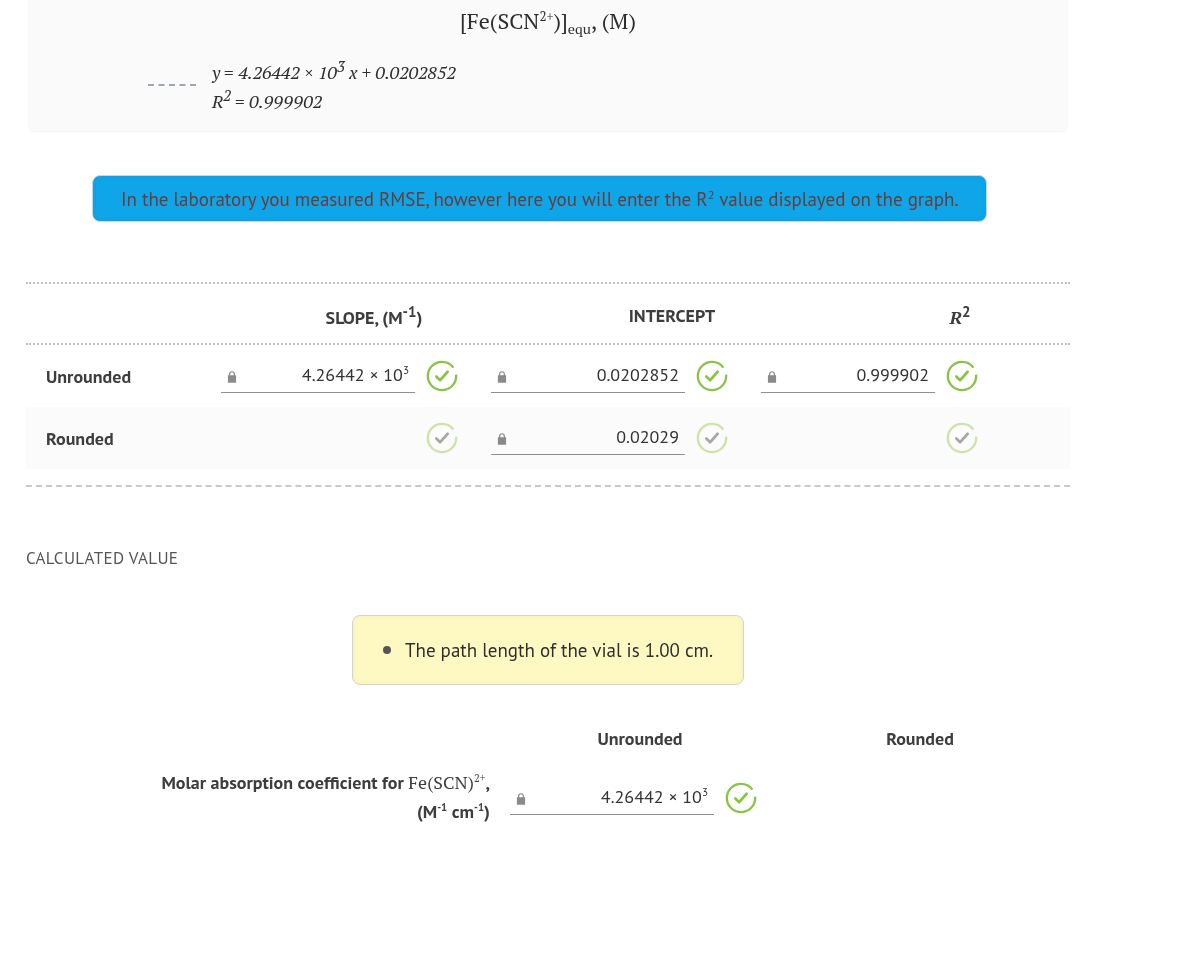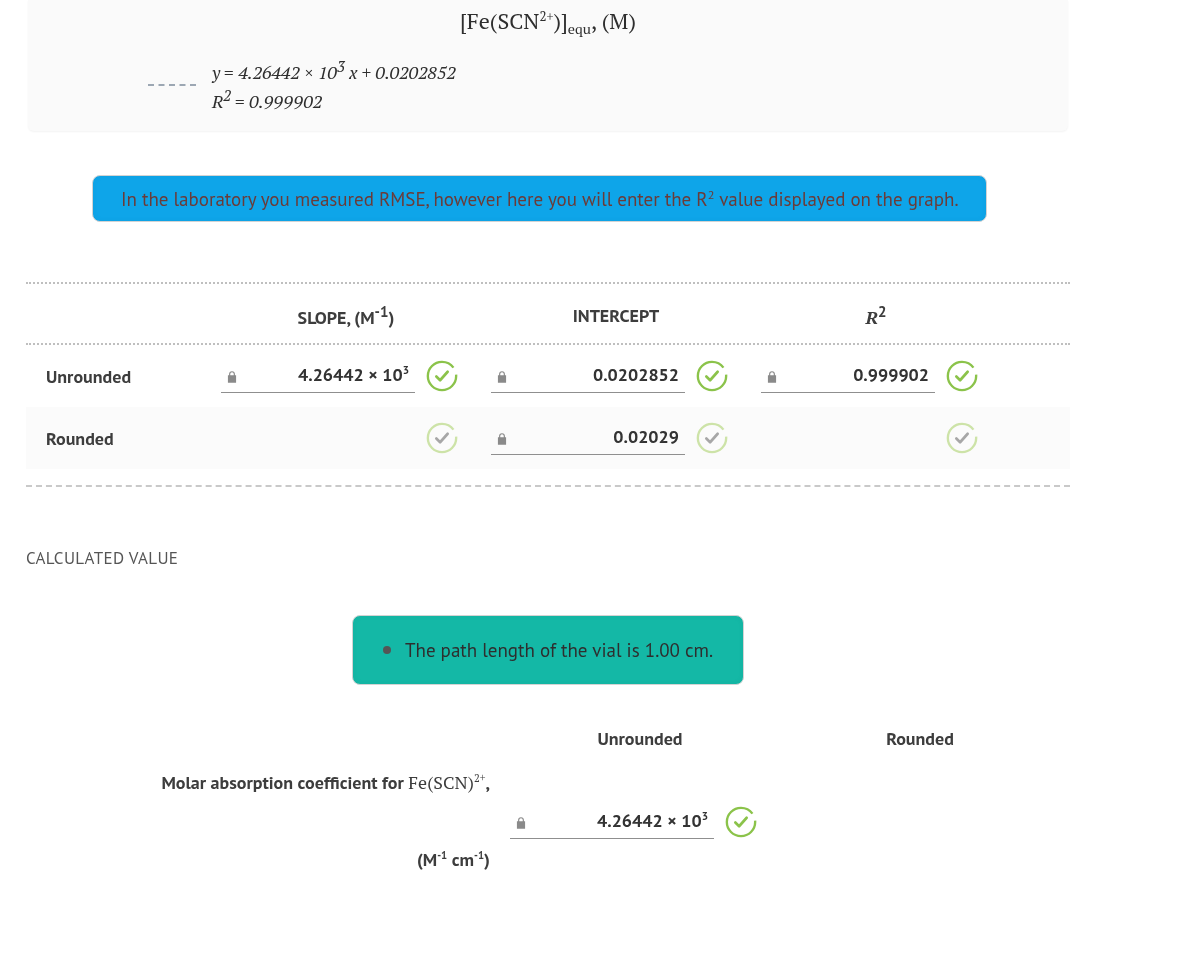--- a/index.html
+++ b/index.html
@@ -70,41 +70,41 @@
     border-top:2px dotted var(--dotline);
   }
   .thead{
     display:grid;
     grid-template-columns: 185px 270px 270px 250px;
     align-items:center;
     text-align:center;
     font-weight:700;
     padding:18px 0 14px 0;
     border-bottom:2px dotted var(--dotline);
+    gap:28px;
   }
   .thead div:first-child{visibility:hidden;}
   .trow{
     display:grid;
     grid-template-columns: 185px 270px 270px 250px;
     align-items:center;
     padding:14px 0;
   }
   .trow.highlight{background:rgba(0,0,0,.015);}
   .rowlabel{font-weight:700;padding-left:20px;}
   .cell{
     display:flex;align-items:center;justify-content:flex-end;
     gap:10px;padding:0 22px 0 10px;
   }
   .value-wrap{
     flex:1;
     display:flex;align-items:center;
     border-bottom:1px solid #8f8f8f;
     padding:4px 6px 6px 4px;
     gap:26px;
-    font-weight:bold;
   }
   .lock{width:14px;height:17px;flex:0 0 auto;}
   .val{flex:1;text-align:right;color:#333;font-size:18px;}
   .val sup{font-size:.62em;}
   .checkcircle{
     width:34px;height:34px;flex:0 0 auto;
     display:flex;align-items:center;justify-content:center;
   }
   .checkcircle svg{width:34px;height:34px;}
   .hr-dash{
@@ -119,21 +119,21 @@
     letter-spacing:.02em;
     font-size:17px;
   }
   .note2{
     margin:46px auto 0 auto;
     width:fit-content;
     display:flex;align-items:center;gap:14px;
     padding:22px 30px;
     border:1px solid #d3d3d3;
     border-radius:8px;
-    background:#14b8a6;
+    background:#fef9c3;
     box-shadow:inset 0 0 6px rgba(0,0,0,.04);
     color:#2e2e2e;
     font-size:19px;
   }
   .bullet{width:8px;height:8px;border-radius:50%;background:#555;}
 
   .calc-table{
     margin:42px 60px 0 60px;
   }
   .calc-head{
@@ -151,21 +151,21 @@
   }
   .calc-rowlabel{
     font-weight:700;text-align:right;line-height:1.6;
     padding-right:10px;
   }
   .calc-rowlabel .formula{
     font-family:"PT Serif","Times New Roman",serif;
     font-weight:400;
   }
   .calc-rowlabel sup{font-size:.6em;}
-  .calc-rowlabel .unit{display:block;margin-top:48px;}
+  .calc-rowlabel .unit{display:block;}
 
   .ital{font-family:"PT Serif","Times New Roman",serif;font-style:italic;}
 </style>
 </head>
 <body>
 
 <div class="page">
 
   
   <div class="graph-panel">

